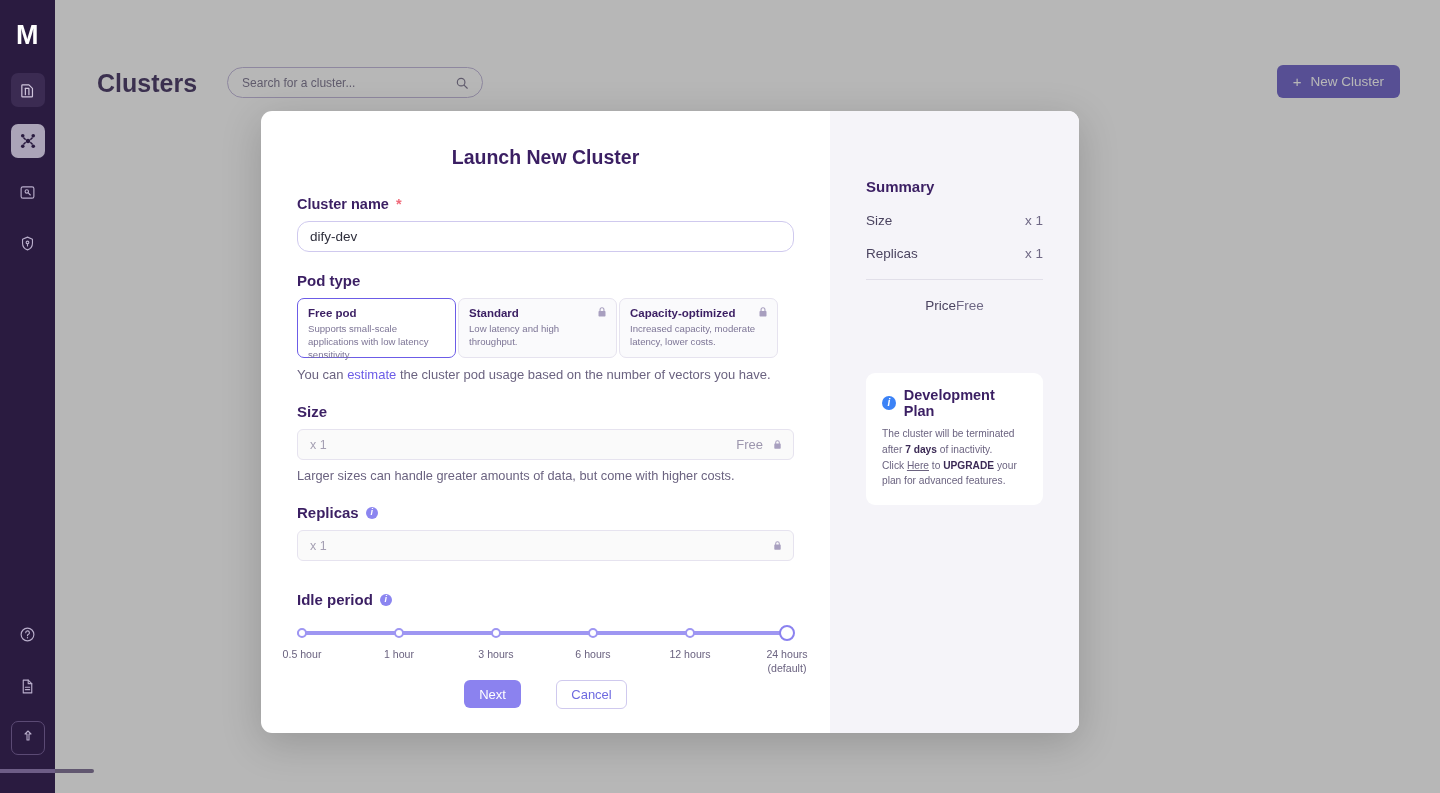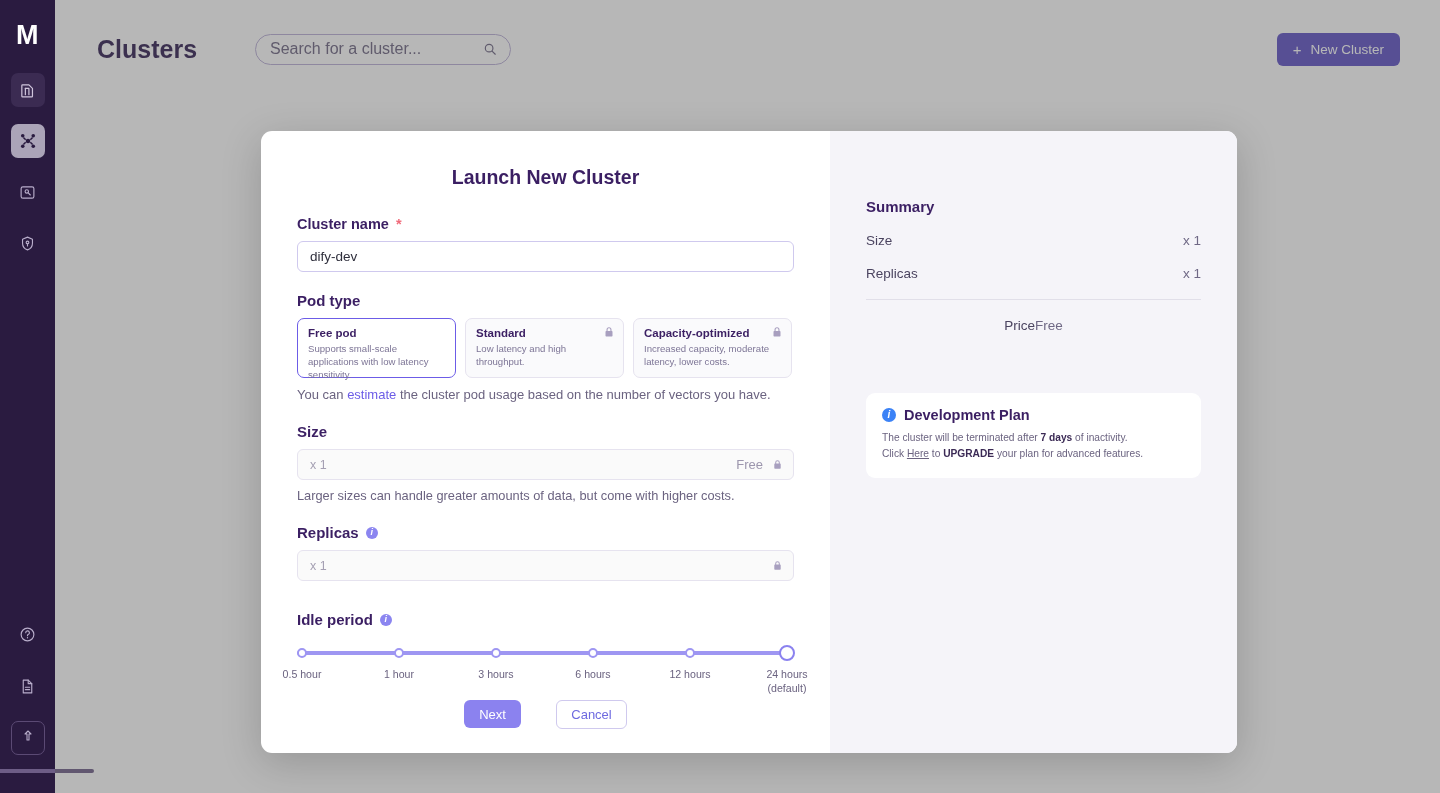--- a/index.html
+++ b/index.html
@@ -64,41 +64,40 @@
   }
 
   
   .main {
     flex: 1 1 auto;
     position: relative;
     background: #ffffff;
   }
   .topbar {
     height: 98px;
-    display: flex; align-items: center;
+    display: flex; align-items: flex-end;
     padding: 0 40px 0 42px;
-    gap: 28px;
   }
   .page-title {
     font-size: 25px;
     font-weight: bold;
     color: #2d1b4e;
     margin-right: 30px;
   }
   .search-box {
     width: 256px; height: 31px;
     border: 1px solid #b9aed6;
     border-radius: 16px;
     display: flex; align-items: center;
     padding: 0 13px 0 14px;
     background: transparent;
   }
   .search-box .ph {
     flex: 1 1 auto;
-    font-size: 16px;
+    font-size: 12px;
     color: #6b6380;
   }
   .search-box .mag { color: #6b6380; display: flex; }
   .topbar-spacer { flex: 1 1 auto; }
   .new-cluster-btn {
     height: 33px;
     background: #5c4fc4;
     color: #ffffff;
     border-radius: 6px;
     display: flex; align-items: center; gap: 9px;
@@ -114,28 +113,27 @@
     position: absolute;
     left: 55px; top: 0; right: 0; bottom: 0;
     background: rgba(80,80,80,0.41);
     z-index: 5;
   }
 
   
   .modal {
     position: absolute;
     left: 261px; top: 111px;
-    width: 976px; height: 622px;
+    width: 818px; height: 622px;
     background: #ffffff;
     border-radius: 11px;
     display: flex;
     overflow: hidden;
     z-index: 6;
     box-shadow: 0 10px 40px rgba(0,0,0,0.18);
-    margin-top: 20px;
   }
   .modal-left {
     width: 569px;
     flex: 0 0 569px;
     padding: 24px 36px 0 36px;
     position: relative;
   }
   .modal-title {
     text-align: center;
     font-size: 19.5px;
@@ -148,21 +146,21 @@
     font-size: 14.5px;
     font-weight: bold;
     color: #3b1f63;
     margin-bottom: 9px;
     display: flex; align-items: center; gap: 7px;
   }
   .req { color: #f06a7a; font-weight: bold; }
   .text-input {
     width: 497px; height: 31px;
     border: 1px solid #cfc9ee;
-    border-radius: 6px;
+    border-radius: 12px;
     background: #ffffff;
     display: flex; align-items: center;
     padding: 0 12px;
     font-size: 13.5px;
     color: #2f2f3c;
     margin-bottom: 20px;
   }
   .section-head {
     font-size: 15px;
     font-weight: bold;
@@ -176,21 +174,21 @@
     background: #8b85f0;
     color: #ffffff;
     font-size: 9px;
     font-weight: bold;
     display: inline-flex; align-items: center; justify-content: center;
     font-style: italic;
     line-height: 1;
   }
 
   
-  .pod-row { display: flex; gap: 9px; margin-bottom: 9px; }
+  .pod-row { display: flex; gap: 2px; margin-bottom: 9px; }
   .pod-card {
     width: 159px; height: 60px;
     border: 1px solid #e6e3ef;
     border-radius: 7px;
     background: #fafafc;
     padding: 8px 10px 0 10px;
     position: relative;
   }
   .pod-card.selected {
     border: 1.5px solid #6c5ce7;

